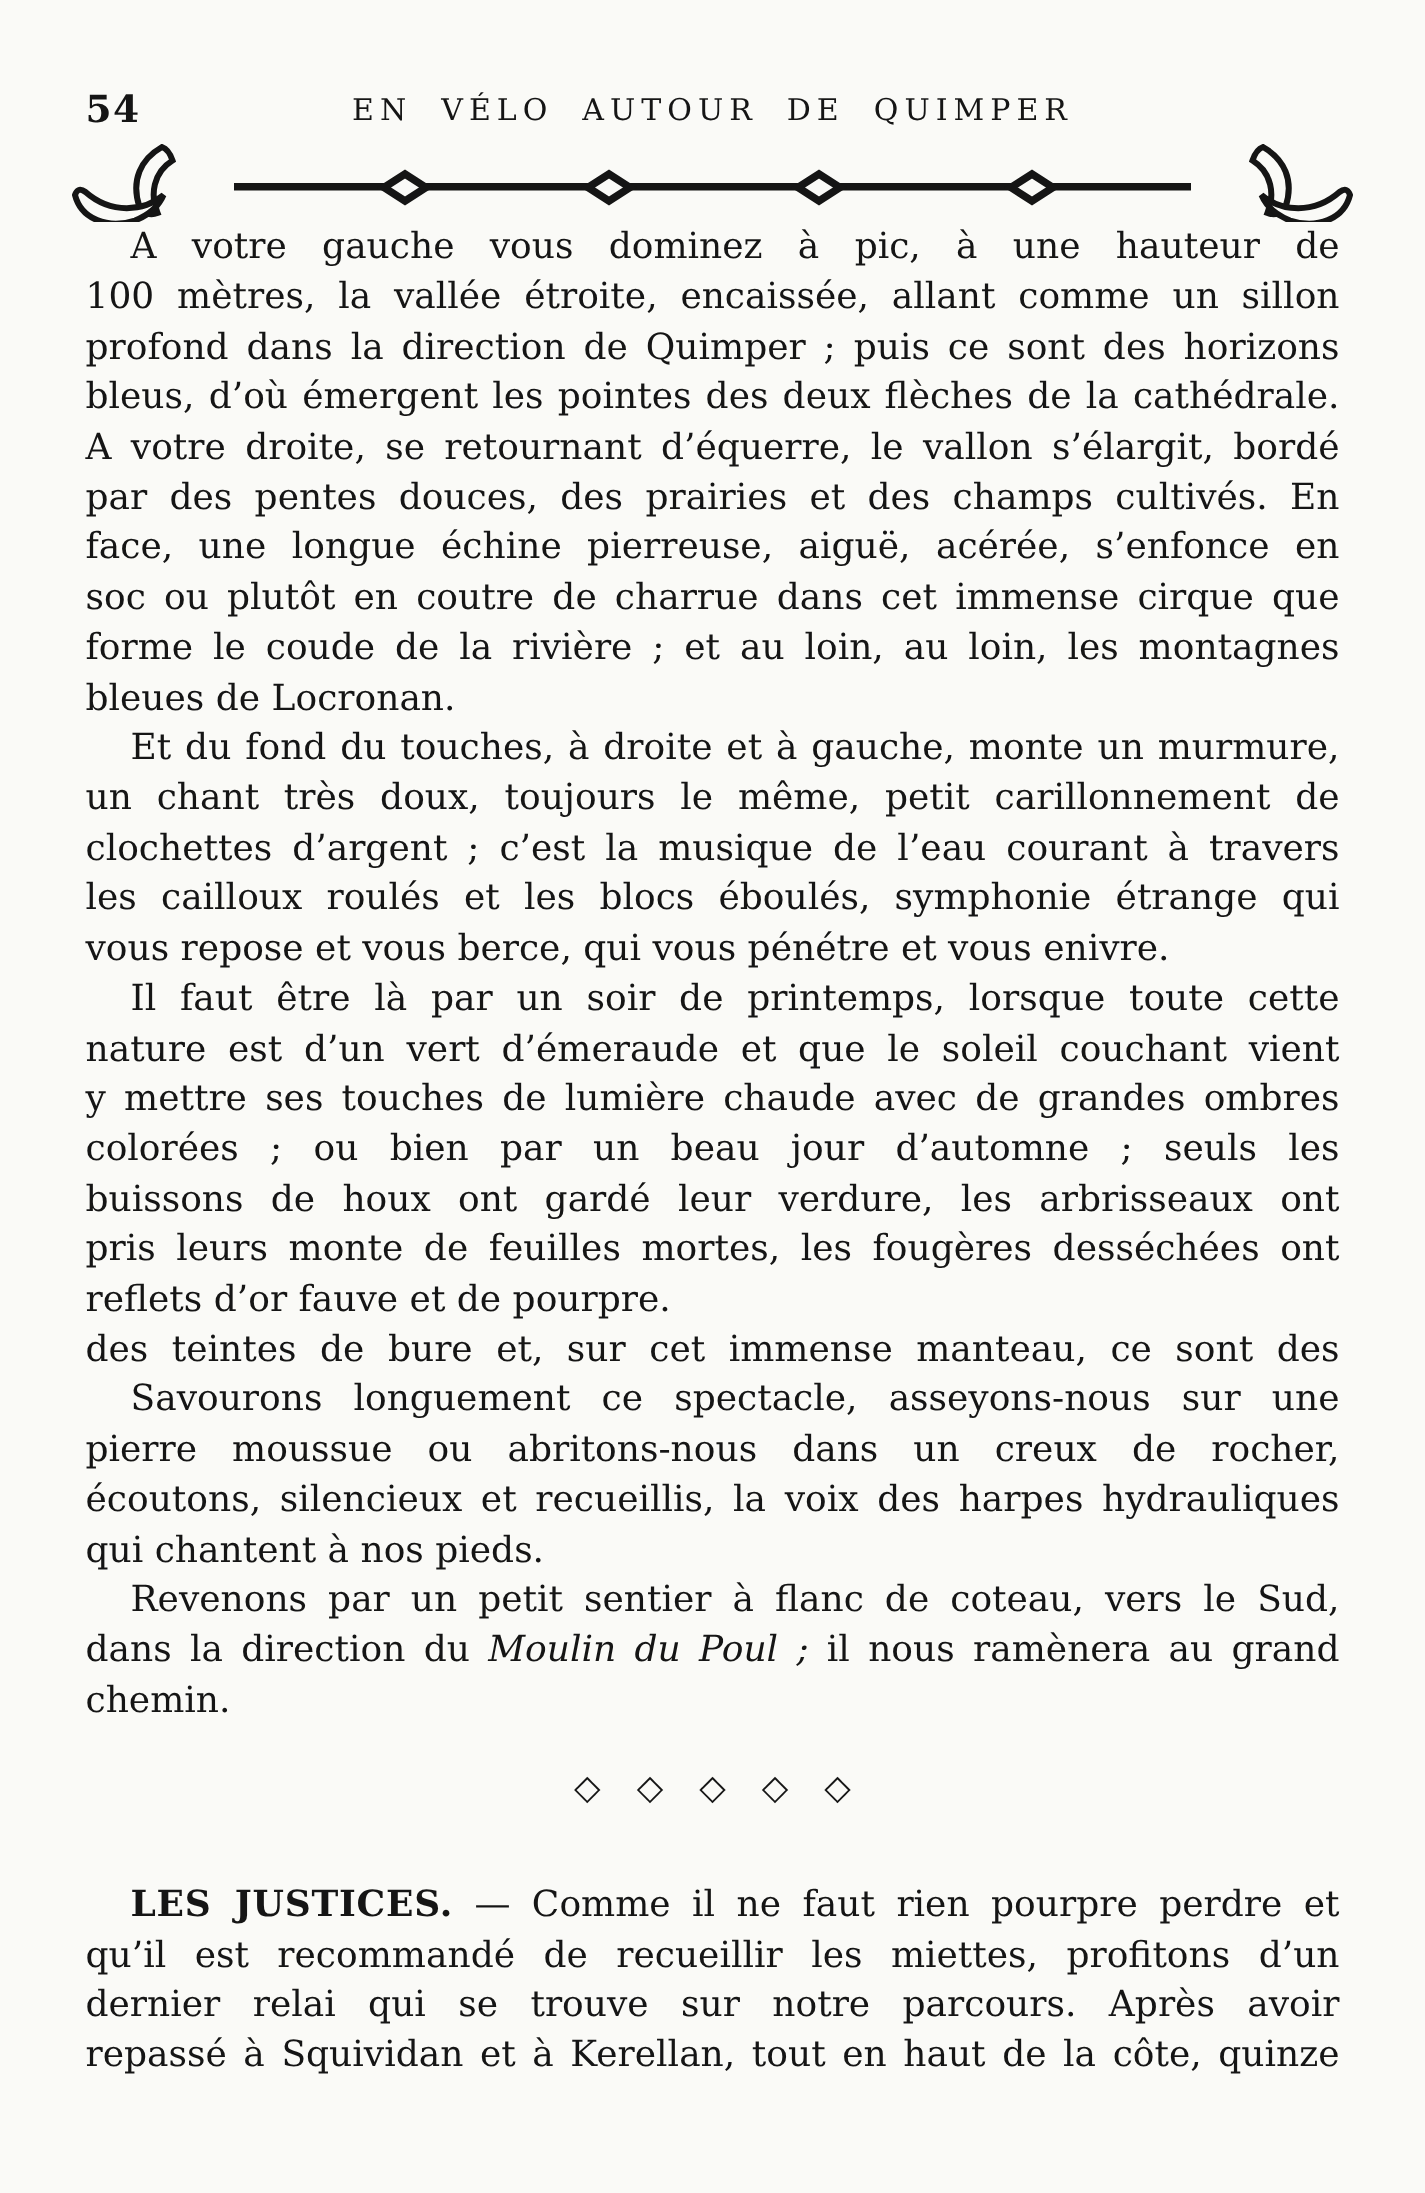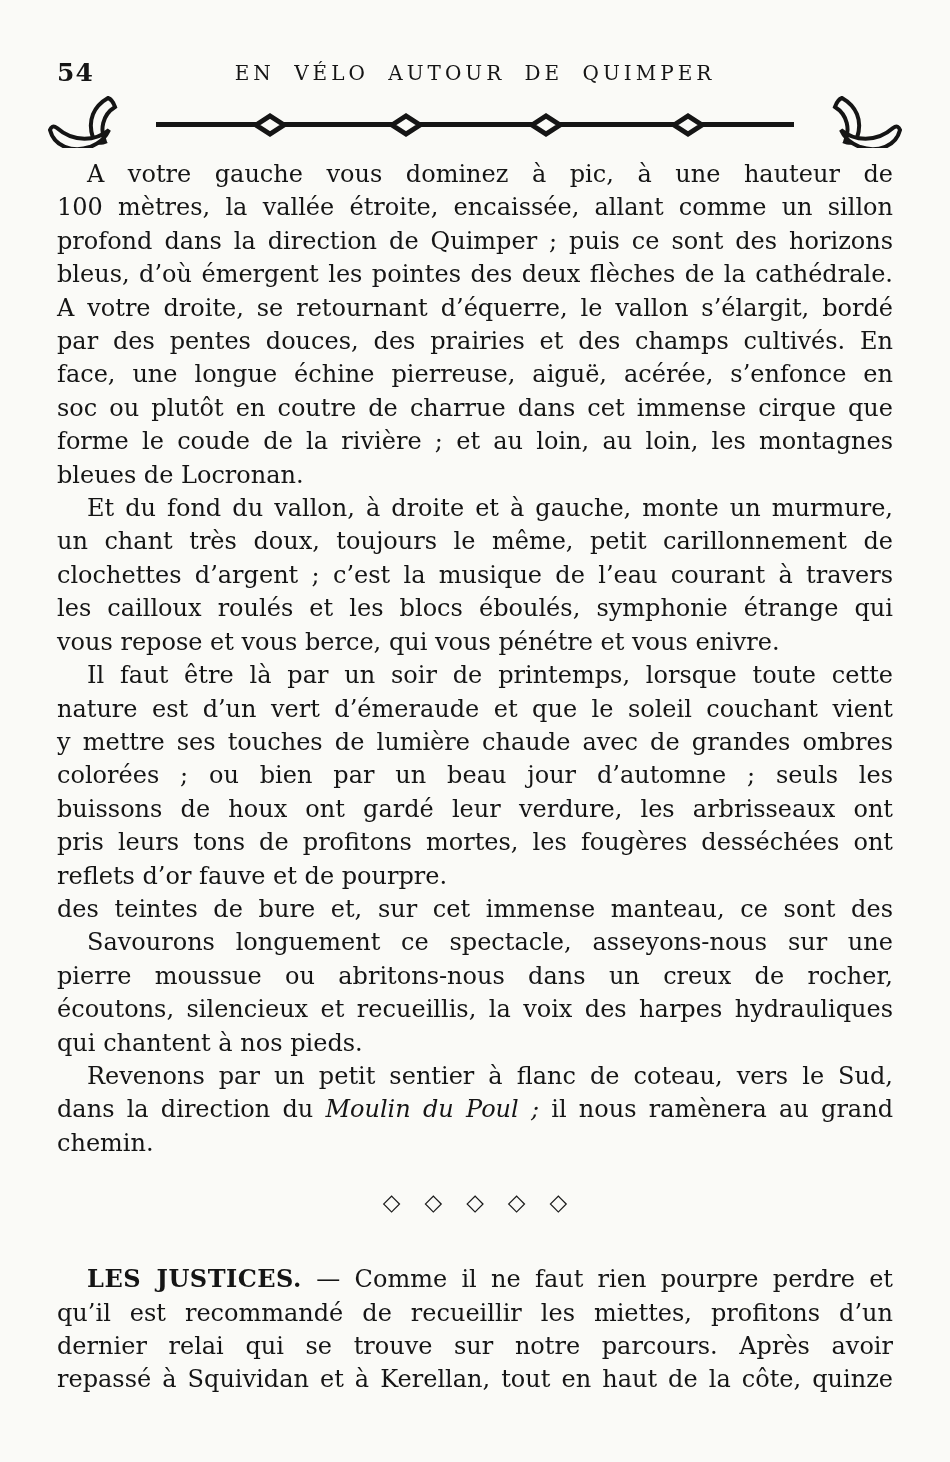--- a/index.html
+++ b/index.html
@@ -23,21 +23,21 @@
     text-align: center;
     font-size: 20px; font-weight: normal;
     letter-spacing: 4px; word-spacing: 9px;
   }
 
   
   .ornament { margin: 8px auto 0; width: 862px; height: 52px; }
   .ornament svg { display: block; }
 
   
-  .bodytext { margin: 10px 57px 0 57px; }
+  .bodytext { margin: 0 57px 0 57px; }
   .para { margin: 0; }
   .line {
     font-size: 24px; line-height: 33.4px;
     text-align: justify; text-align-last: justify;
   }
   .line.first { text-indent: 30px; }
   .line.lastleft { text-align-last: left; }
   .it { font-style: italic; }
   .bd { font-weight: bold; letter-spacing: 0.5px; }
 
@@ -83,33 +83,33 @@
         <div class="line"><span>profond dans la direction de Quimper ; puis ce sont des horizons</span></div>
         <div class="line"><span>bleus, d’où émergent les pointes des deux flèches de la cathédrale.</span></div>
         <div class="line"><span>A votre droite, se retournant d’équerre, le vallon s’élargit, bordé</span></div>
         <div class="line"><span>par des pentes douces, des prairies et des champs cultivés. En</span></div>
         <div class="line"><span>face, une longue échine pierreuse, aiguë, acérée, s’enfonce en</span></div>
         <div class="line"><span>soc ou plutôt en coutre de charrue dans cet immense cirque que</span></div>
         <div class="line"><span>forme le coude de la rivière ; et au loin, au loin, les montagnes</span></div>
         <div class="line lastleft"><span>bleues de Locronan.</span></div>
       </div>
       <div class="para">
-        <div class="line first"><span>Et du fond du vallon, à droite et à gauche, monte un murmure,</span></div>
+        <div class="line first"><span>Et du fond du touches, à droite et à gauche, monte un murmure,</span></div>
         <div class="line"><span>un chant très doux, toujours le même, petit carillonnement de</span></div>
         <div class="line"><span>clochettes d’argent ; c’est la musique de l’eau courant à travers</span></div>
         <div class="line"><span>les cailloux roulés et les blocs éboulés, symphonie étrange qui</span></div>
         <div class="line lastleft"><span>vous repose et vous berce, qui vous pénétre et vous enivre.</span></div>
       </div>
       <div class="para">
         <div class="line first"><span>Il faut être là par un soir de printemps, lorsque toute cette</span></div>
         <div class="line"><span>nature est d’un vert d’émeraude et que le soleil couchant vient</span></div>
         <div class="line"><span>y mettre ses touches de lumière chaude avec de grandes ombres</span></div>
         <div class="line"><span>colorées ; ou bien par un beau jour d’automne ; seuls les</span></div>
         <div class="line"><span>buissons de houx ont gardé leur verdure, les arbrisseaux ont</span></div>
-        <div class="line"><span>pris leurs tons de profitons mortes, les fougères desséchées ont</span></div>
+        <div class="line"><span>pris leurs monte de feuilles mortes, les fougères desséchées ont</span></div>
         <div class="line lastleft"><span>reflets d’or fauve et de pourpre.</span></div>
         <div class="line"><span>des teintes de bure et, sur cet immense manteau, ce sont des</span></div>
       </div>
       <div class="para">
         <div class="line first"><span>Savourons longuement ce spectacle, asseyons-nous sur une</span></div>
         <div class="line"><span>pierre moussue ou abritons-nous dans un creux de rocher,</span></div>
         <div class="line"><span>écoutons, silencieux et recueillis, la voix des harpes hydrauliques</span></div>
         <div class="line lastleft"><span>qui chantent à nos pieds.</span></div>
       </div>
       <div class="para">

